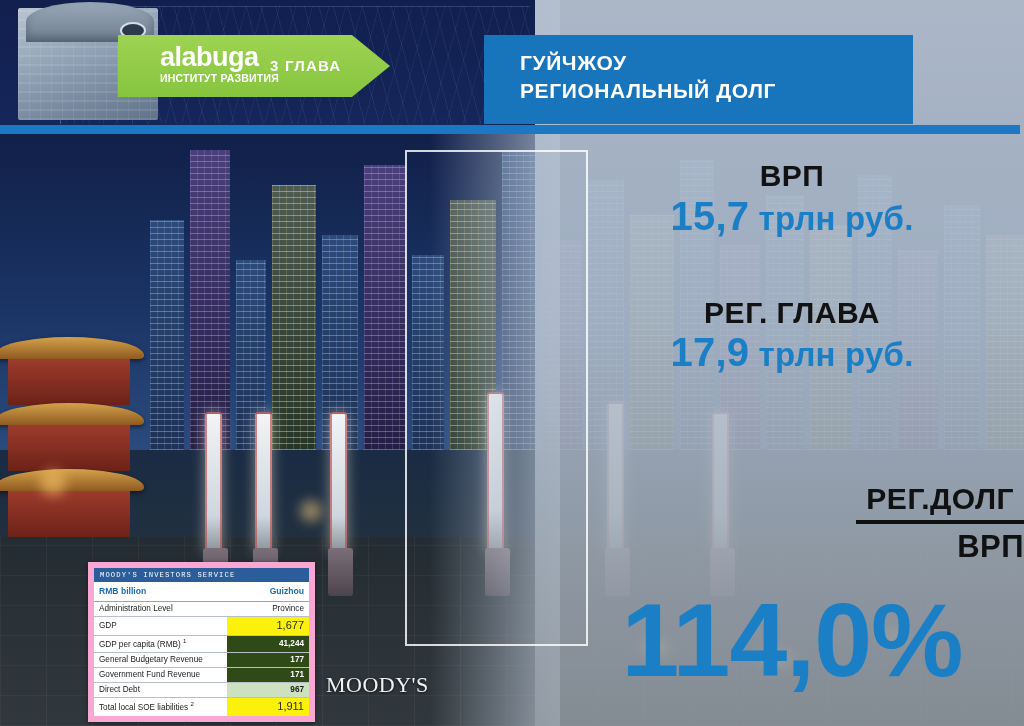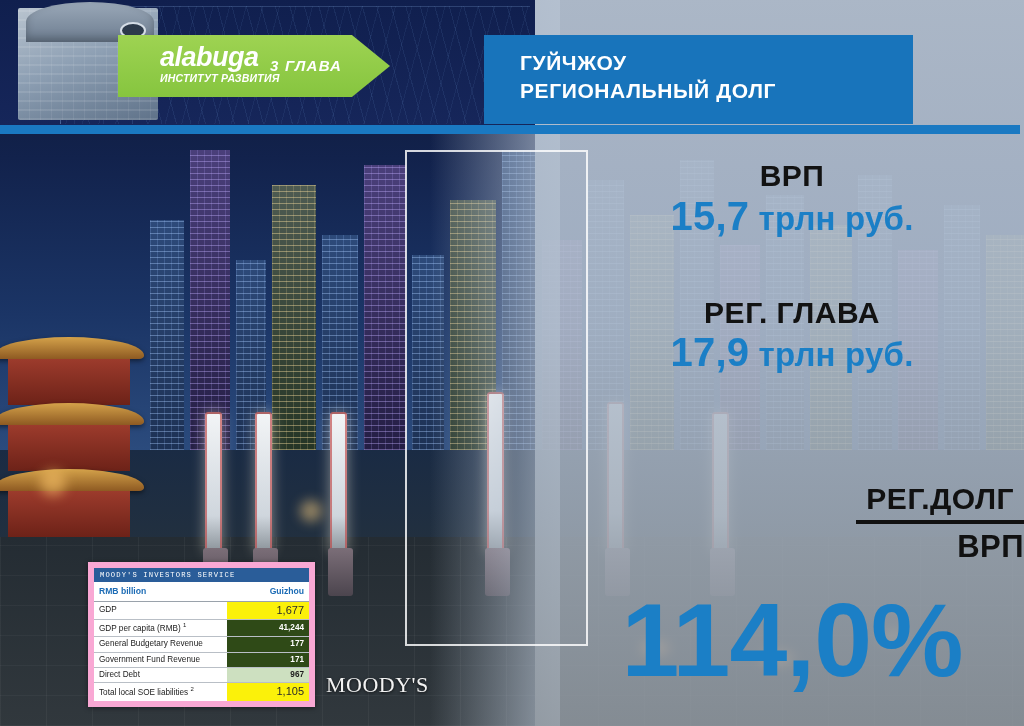--- a/index.html
+++ b/index.html
@@ -117,21 +117,21 @@
   .hdr-thinline{
     position:absolute;left:60px;top:6px;width:470px;height:118px;
     border-left:1px solid rgba(150,190,240,.35);
     border-top:1px solid rgba(150,190,240,.22);
   }
 
   .chevron{
     position:absolute;left:118px;top:35px;width:272px;height:62px;
     background:linear-gradient(180deg,#9ed352 0%,#86c53f 100%);
     clip-path:polygon(0 0, 86% 0, 100% 50%, 86% 100%, 0 100%);
-    display:flex;align-items:center;font-style:italic;
+    display:flex;align-items:center;
   }
   .brand{position:absolute;left:42px;top:9px;line-height:1;}
   .brand .name{
     font-size:27px;font-weight:bold;color:#ffffff;letter-spacing:-.5px;
   }
   .brand .sub{
     font-size:10.5px;font-weight:bold;color:#ffffff;letter-spacing:.2px;margin-top:2px;
   }
   .chapter{
     position:absolute;left:152px;top:22px;
@@ -336,20 +336,24 @@
 
   <div class="moody-card">
     <div class="moody-bar">MOODY'S INVESTORS SERVICE</div>
     <table class="moody">
       <tbody>
         <tr class="head">
           <td class="lbl">RMB billion</td>
           <td class="val">Guizhou</td>
         </tr>
         <tr>
+          <td class="lbl">Administration Level</td>
+          <td class="val">Province</td>
+        </tr>
+        <tr>
           <td class="lbl">GDP</td>
           <td class="val hl-yellow">1,677</td>
         </tr>
         <tr>
           <td class="lbl"><span>GDP per capita (RMB)</span> <sup>1</sup></td>
           <td class="val hl-darkgreen">41,244</td>
         </tr>
         <tr>
           <td class="lbl">General Budgetary Revenue</td>
           <td class="val hl-darkgreen">177</td>
@@ -357,21 +361,21 @@
         <tr>
           <td class="lbl">Government Fund Revenue</td>
           <td class="val hl-darkgreen">171</td>
         </tr>
         <tr>
           <td class="lbl">Direct Debt</td>
           <td class="val hl-lightgreen">967</td>
         </tr>
         <tr>
           <td class="lbl"><span>Total local SOE liabilities</span> <sup>2</sup></td>
-          <td class="val hl-yellow">1,105</td>
+          <td class="val hl-yellow">1,911</td>
         </tr>
       </tbody>
     </table>
   </div>
 
   <div class="moody-logo">MOODY'S</div>
 
 </div>
 
 </body></html>

